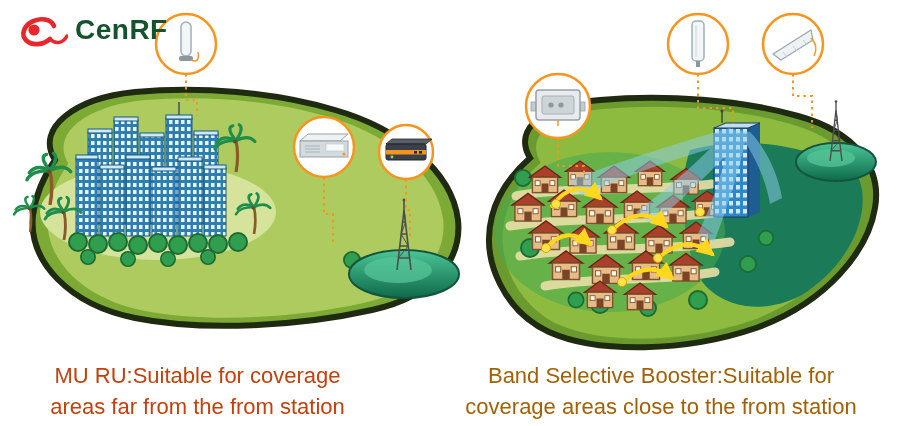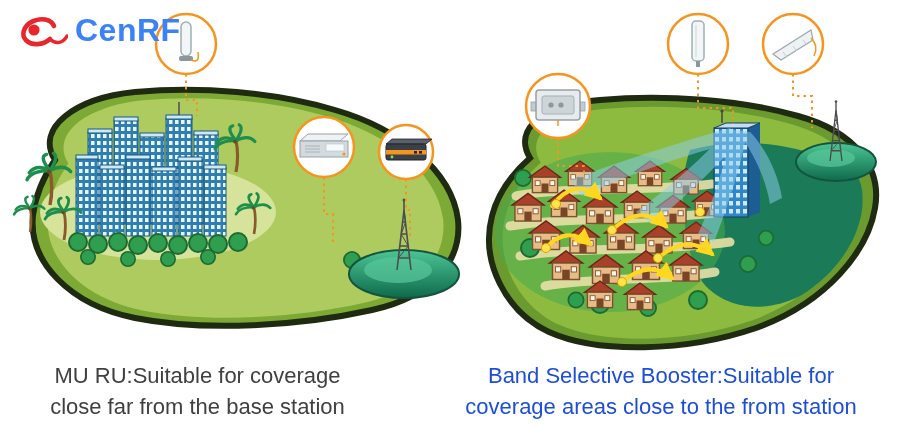--- a/index.html
+++ b/index.html
@@ -1,23 +1,23 @@
 <!DOCTYPE html>
 <html><head>
 <meta charset="utf-8">
 <style>
   html,body{margin:0;padding:0;background:#ffffff;}
   .stage{position:relative;width:900px;height:426px;background:#ffffff;overflow:hidden;
          font-family:"Liberation Sans",sans-serif;}
   svg.art{position:absolute;left:0;top:0;}
   .logo{position:absolute;left:16px;top:10px;display:flex;align-items:center;gap:7px;z-index:5;}
-  .logo-text{font-size:32px;font-weight:bold;color:#3b82f6;letter-spacing:.5px;}
+  .logo-text{font-size:28px;font-weight:bold;color:#14532d;letter-spacing:.5px;}
   .caption{position:absolute;top:360px;text-align:center;font-size:22px;line-height:31px;}
-  .caption.left{left:10px;width:375px;color:#404040;}
-  .caption.right{left:425px;width:472px;color:#1d4ed8;}
+  .caption.left{left:10px;width:375px;color:#c2410c;}
+  .caption.right{left:425px;width:472px;color:#a16207;}
 </style>
 </head>
 <body>
 
 <div class="stage">
 
   <div class="logo">
     <svg width="52" height="40" viewBox="-22 -20 52 40">
       <path d="M 16,-4 A 16,12 -18 1 0 12,9" fill="none" stroke="#E8262C" stroke-width="4.6" stroke-linecap="round"></path>
       <path d="M 12,9 C 18,15 25,13 29,6" fill="none" stroke="#E8262C" stroke-width="3.4" stroke-linecap="round"></path>
@@ -326,20 +326,20 @@
           <line x1="0" y1="2" x2="4" y2="7" stroke="#C2CCD1" stroke-width="1"></line>
           <line x1="10" y1="-4" x2="14" y2="1" stroke="#C2CCD1" stroke-width="1"></line>
           <path d="M18,-6 Q26,2 21,12" stroke="#F7941E" stroke-width="1.5" fill="none"></path>
         </g>
       </g>
     </g>
   </svg>
 
   <div class="caption left">
     <div>MU RU:Suitable for coverage</div>
-    <div>close far from the base station</div>
+    <div>areas far from the from station</div>
   </div>
   <div class="caption right">
     <div>Band Selective Booster:Suitable for</div>
     <div>coverage areas close to the from station</div>
   </div>
 
 </div>
 
 </body></html>

